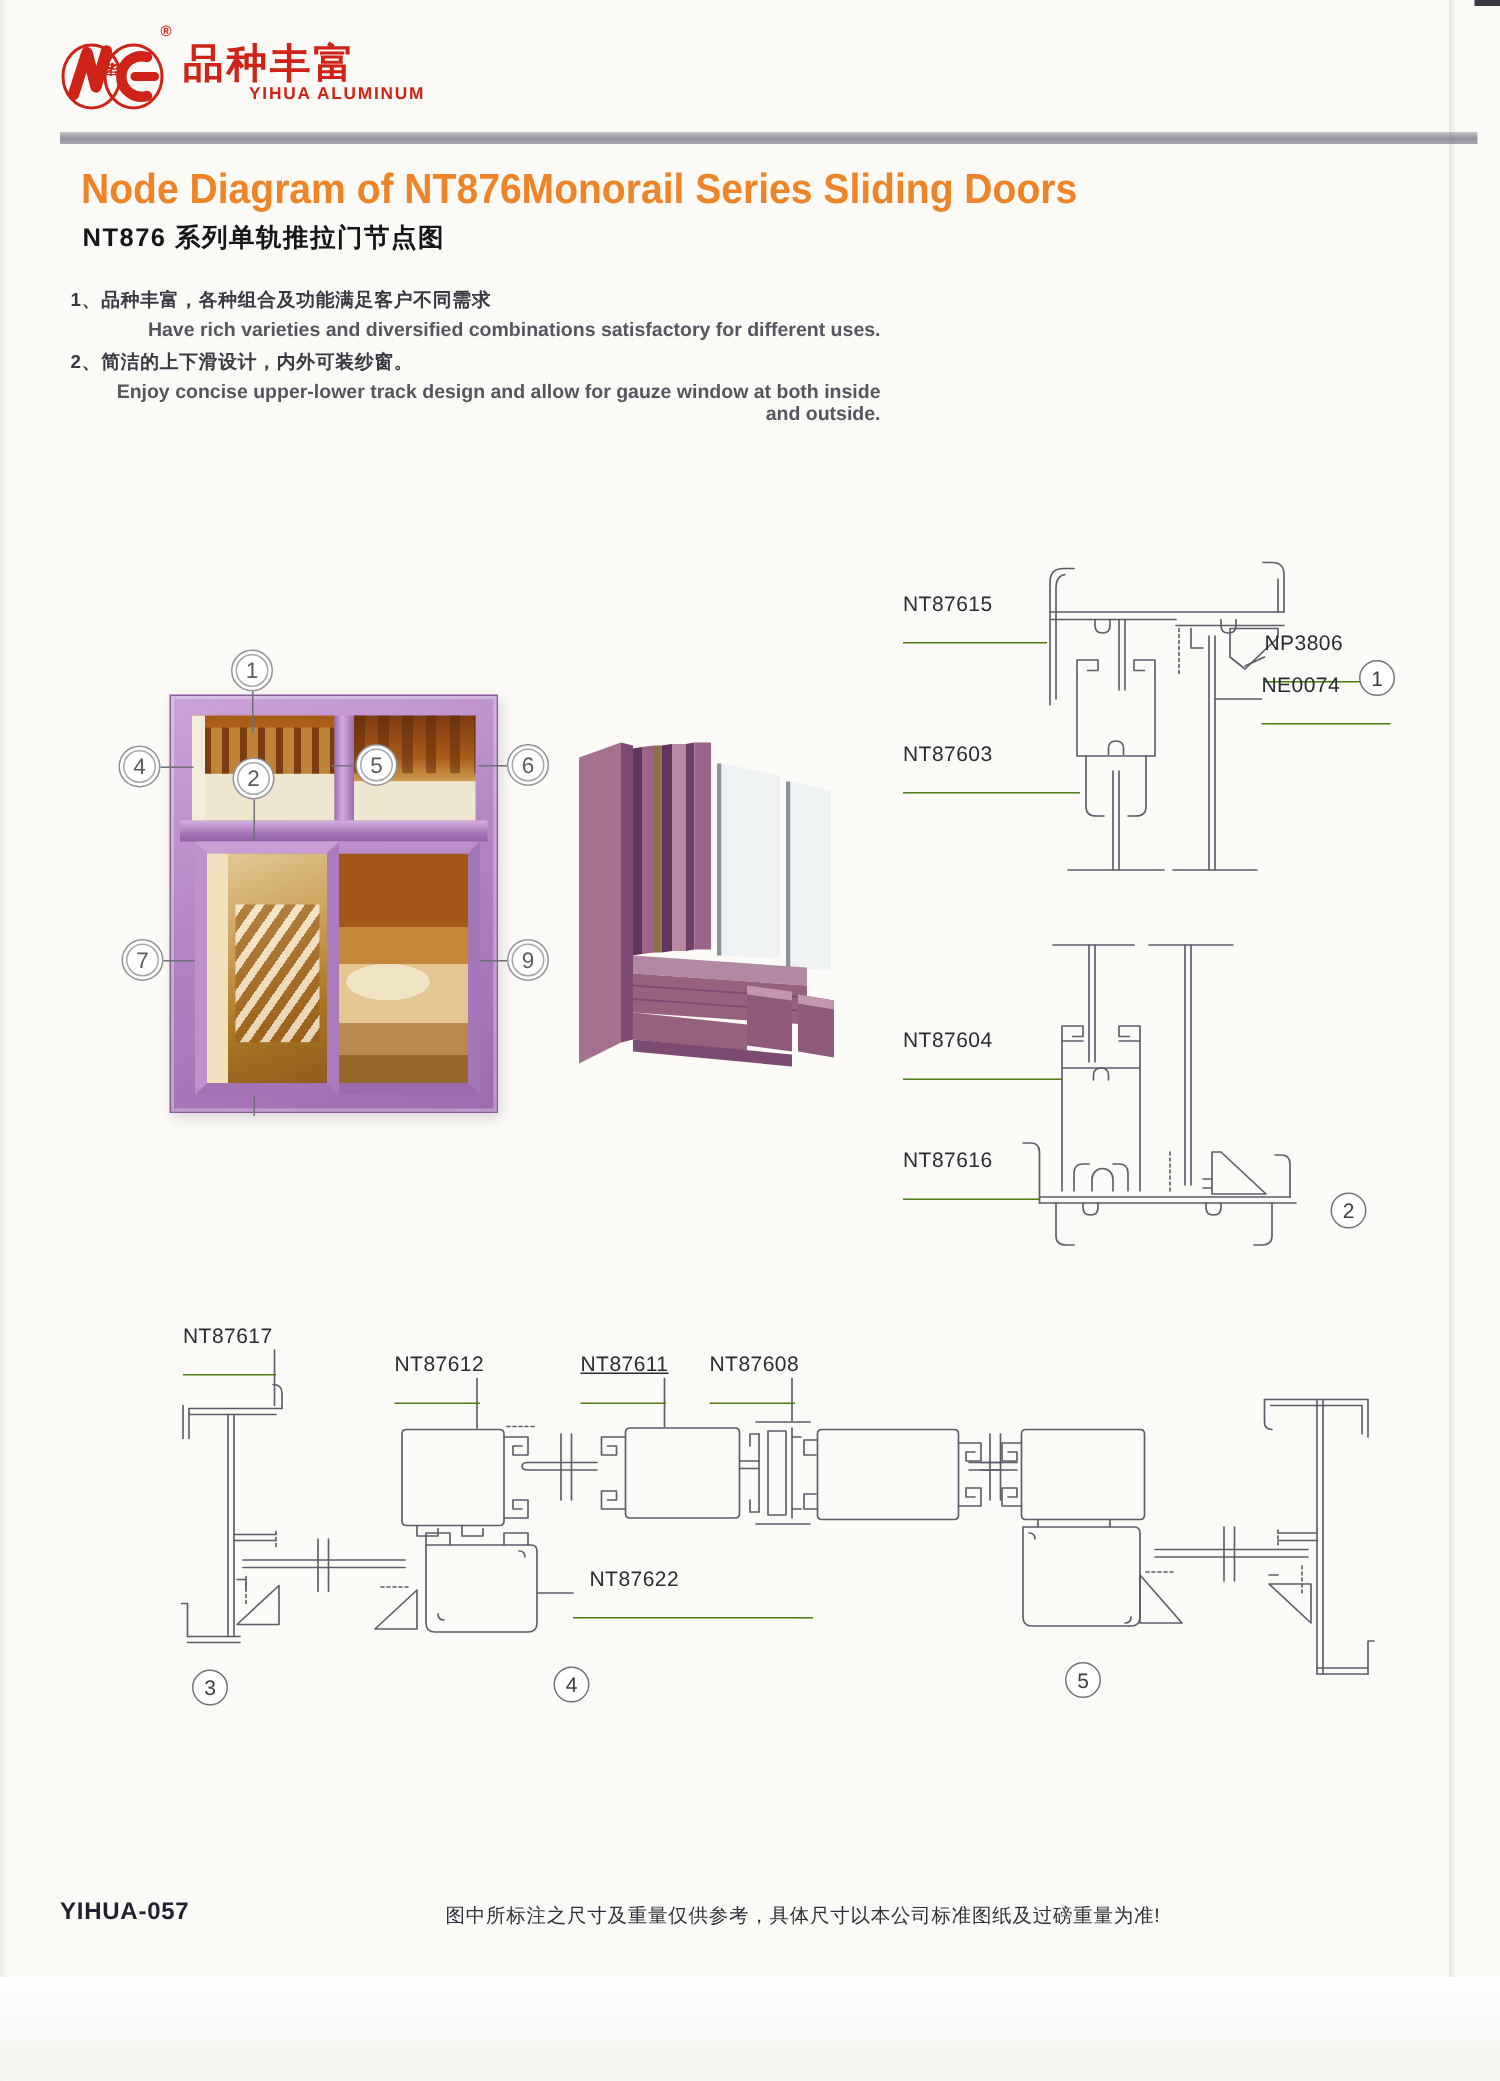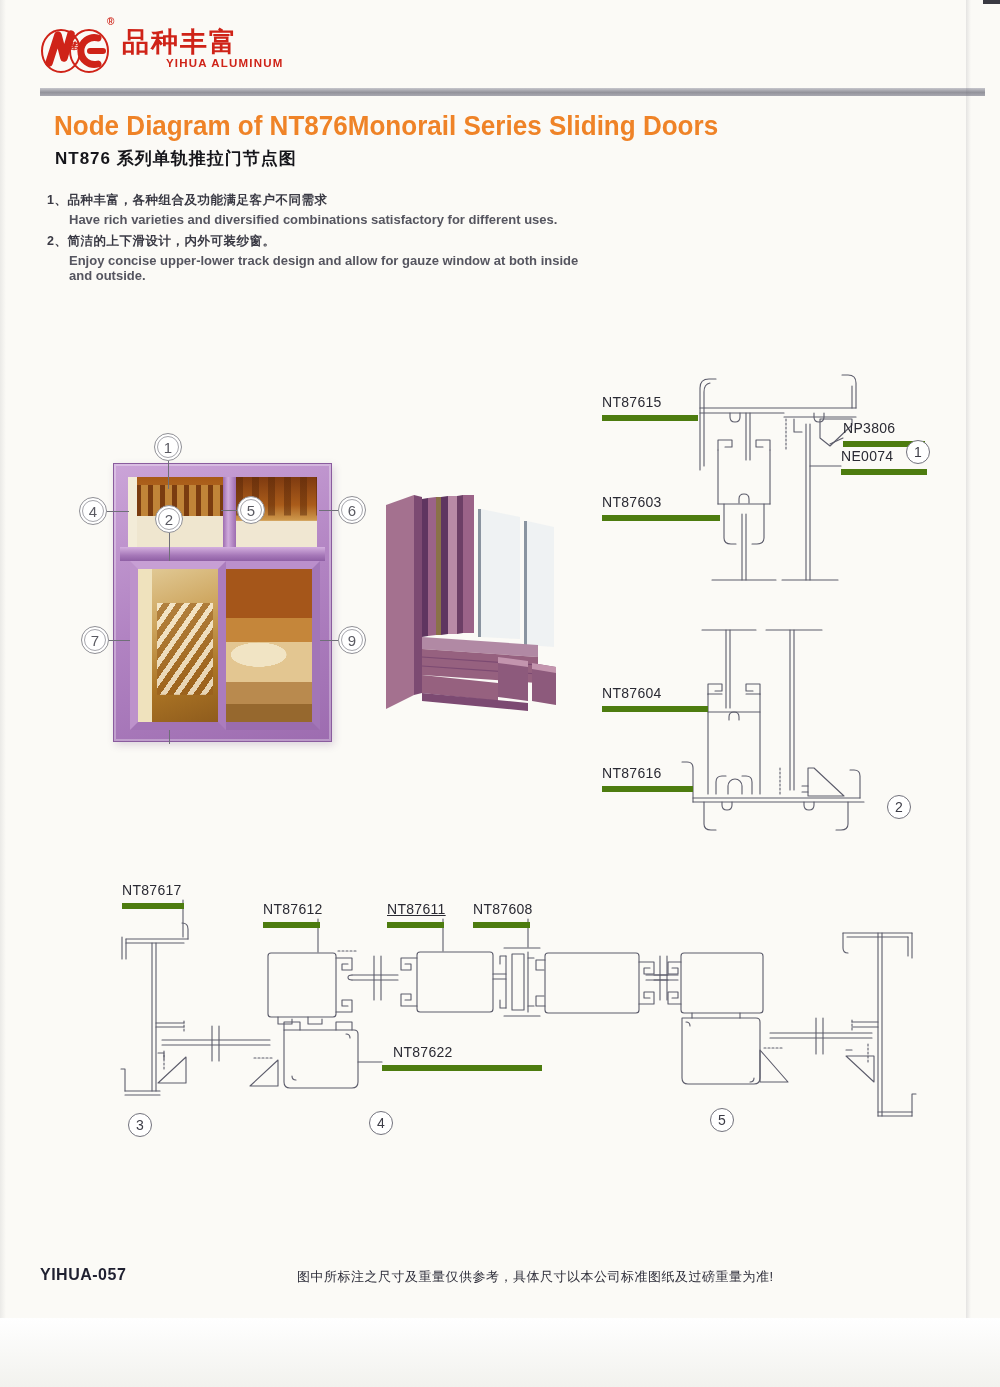--- a/index.html
+++ b/index.html
@@ -12,21 +12,21 @@
   .brand-en{position:absolute;font-size:11.5px;font-weight:bold;color:#cf2318;letter-spacing:1.2px;margin-left:43px;}
   .logo-mono{position:absolute;writing-mode:vertical-rl;text-orientation:upright;font-size:9px;line-height:10px;color:#cf2318;font-weight:bold;}
   .reg{position:absolute;font-size:10px;color:#cf2318;font-weight:bold;}
   .grey-bar{position:absolute;left:40px;top:88px;width:945px;height:8px;background:linear-gradient(180deg,#c6c6cc,#93939b 55%,#a8a8b0);}
   
   .title-en{position:absolute;left:54px;top:110px;font-size:28px;font-weight:bold;color:#ef8327;white-space:nowrap;transform:scaleX(.93);transform-origin:left center;letter-spacing:0px;}
   .title-cn{position:absolute;left:55px;top:147px;font-size:17px;color:#15151a;letter-spacing:1px;font-weight:bold;}
   
   .features{position:absolute;left:47px;top:192px;width:540px;font-weight:bold;}
   .feat-cn{font-size:12.5px;color:#3a3a44;margin-bottom:3px;letter-spacing:.5px;}
-  .feat-en{font-size:13px;color:#55555f;margin:0 0 6px 22px;}
+  .feat-en{font-size:13px;color:#55555f;margin:0 0 6px 22px;text-align:right;}
   
   .win{position:absolute;left:113px;top:463px;width:217px;height:277px;background:linear-gradient(160deg,#cba4d8 0%,#b183c2 50%,#9d6cb0 100%);border:1px solid #8a5c9e;box-shadow:2px 3px 8px rgba(80,40,100,.18), inset 0 0 0 2px rgba(255,255,255,.3);}
   .pane{position:absolute;background-repeat:no-repeat;}
   .pane-ul{left:14px;top:13px;width:95px;height:70px;
     background-image:
       linear-gradient(90deg,#f3ecd8 0 9px,rgba(0,0,0,0) 9px),
       linear-gradient(180deg,rgba(0,0,0,0) 0 55%,#efe6cf 56% 100%),
       repeating-linear-gradient(90deg,#7a3c10 0 5px,#c08438 5px 12px),
       linear-gradient(180deg,#a85a17 0%,#c9913f 100%);
     background-size:100% 100%,100% 100%,92% 46%,100% 100%;
@@ -49,21 +49,21 @@
       linear-gradient(90deg,#efe2bd 0 14px,rgba(0,0,0,0) 14px),
       repeating-linear-gradient(125deg,rgba(255,248,230,.75) 0 5px,rgba(150,90,25,.55) 5px 11px),
       linear-gradient(160deg,#e2cb98 0%,#cda45c 35%,#ab7424 70%,#8f5c1d 100%);
     background-size:100% 100%,70% 60%,100% 100%;
     background-position:0 0,80% 55%,0 0;background-repeat:no-repeat;}
   
   .co{position:absolute;width:28px;height:28px;border-radius:50%;background:#fff;border:1.5px solid #8f8f95;display:flex;align-items:center;justify-content:center;font-size:15px;color:#5a5a62;box-sizing:border-box;}
   .co::before{content:"";position:absolute;inset:2px;border:1px solid #a5a5ab;border-radius:50%;}
   .cd{position:absolute;width:24px;height:24px;border-radius:50%;background:#fff;border:1px solid #72727c;display:flex;align-items:center;justify-content:center;font-size:14px;color:#3c3c46;box-sizing:border-box;}
   
-  .lbl{position:absolute;font-size:14px;color:#2a2a33;border-bottom:6px solid #4d7c0f;padding-bottom:6px;line-height:14px;letter-spacing:.3px;}
+  .lbl{position:absolute;font-size:14px;color:#2a2a33;border-bottom:1px solid #4d7c0f;padding-bottom:19px;line-height:14px;letter-spacing:.3px;}
   
   .draw path, .draw line, .draw polyline{vector-effect:non-scaling-stroke;}
   
   .foot-code{position:absolute;left:40px;top:1266px;font-size:16px;font-weight:bold;color:#1f2030;letter-spacing:.5px;}
   .foot-note{position:absolute;left:297px;top:1268px;font-size:13px;color:#2e2e3a;letter-spacing:.5px;}
   
   .fold{position:absolute;left:966px;top:0;width:5px;height:1330px;background:linear-gradient(90deg,rgba(110,110,122,.16),rgba(255,255,255,0));}
   .edge-l{position:absolute;left:0;top:0;width:6px;height:1387px;background:linear-gradient(90deg,rgba(90,90,100,.10),rgba(255,255,255,0));}
   .corner-tr{position:absolute;left:983px;top:0;width:17px;height:4px;background:#3a3a42;}
   .bottom-band{position:absolute;left:0;top:1318px;width:1000px;height:69px;background:linear-gradient(180deg,#ffffff,#f2f2ee);}

